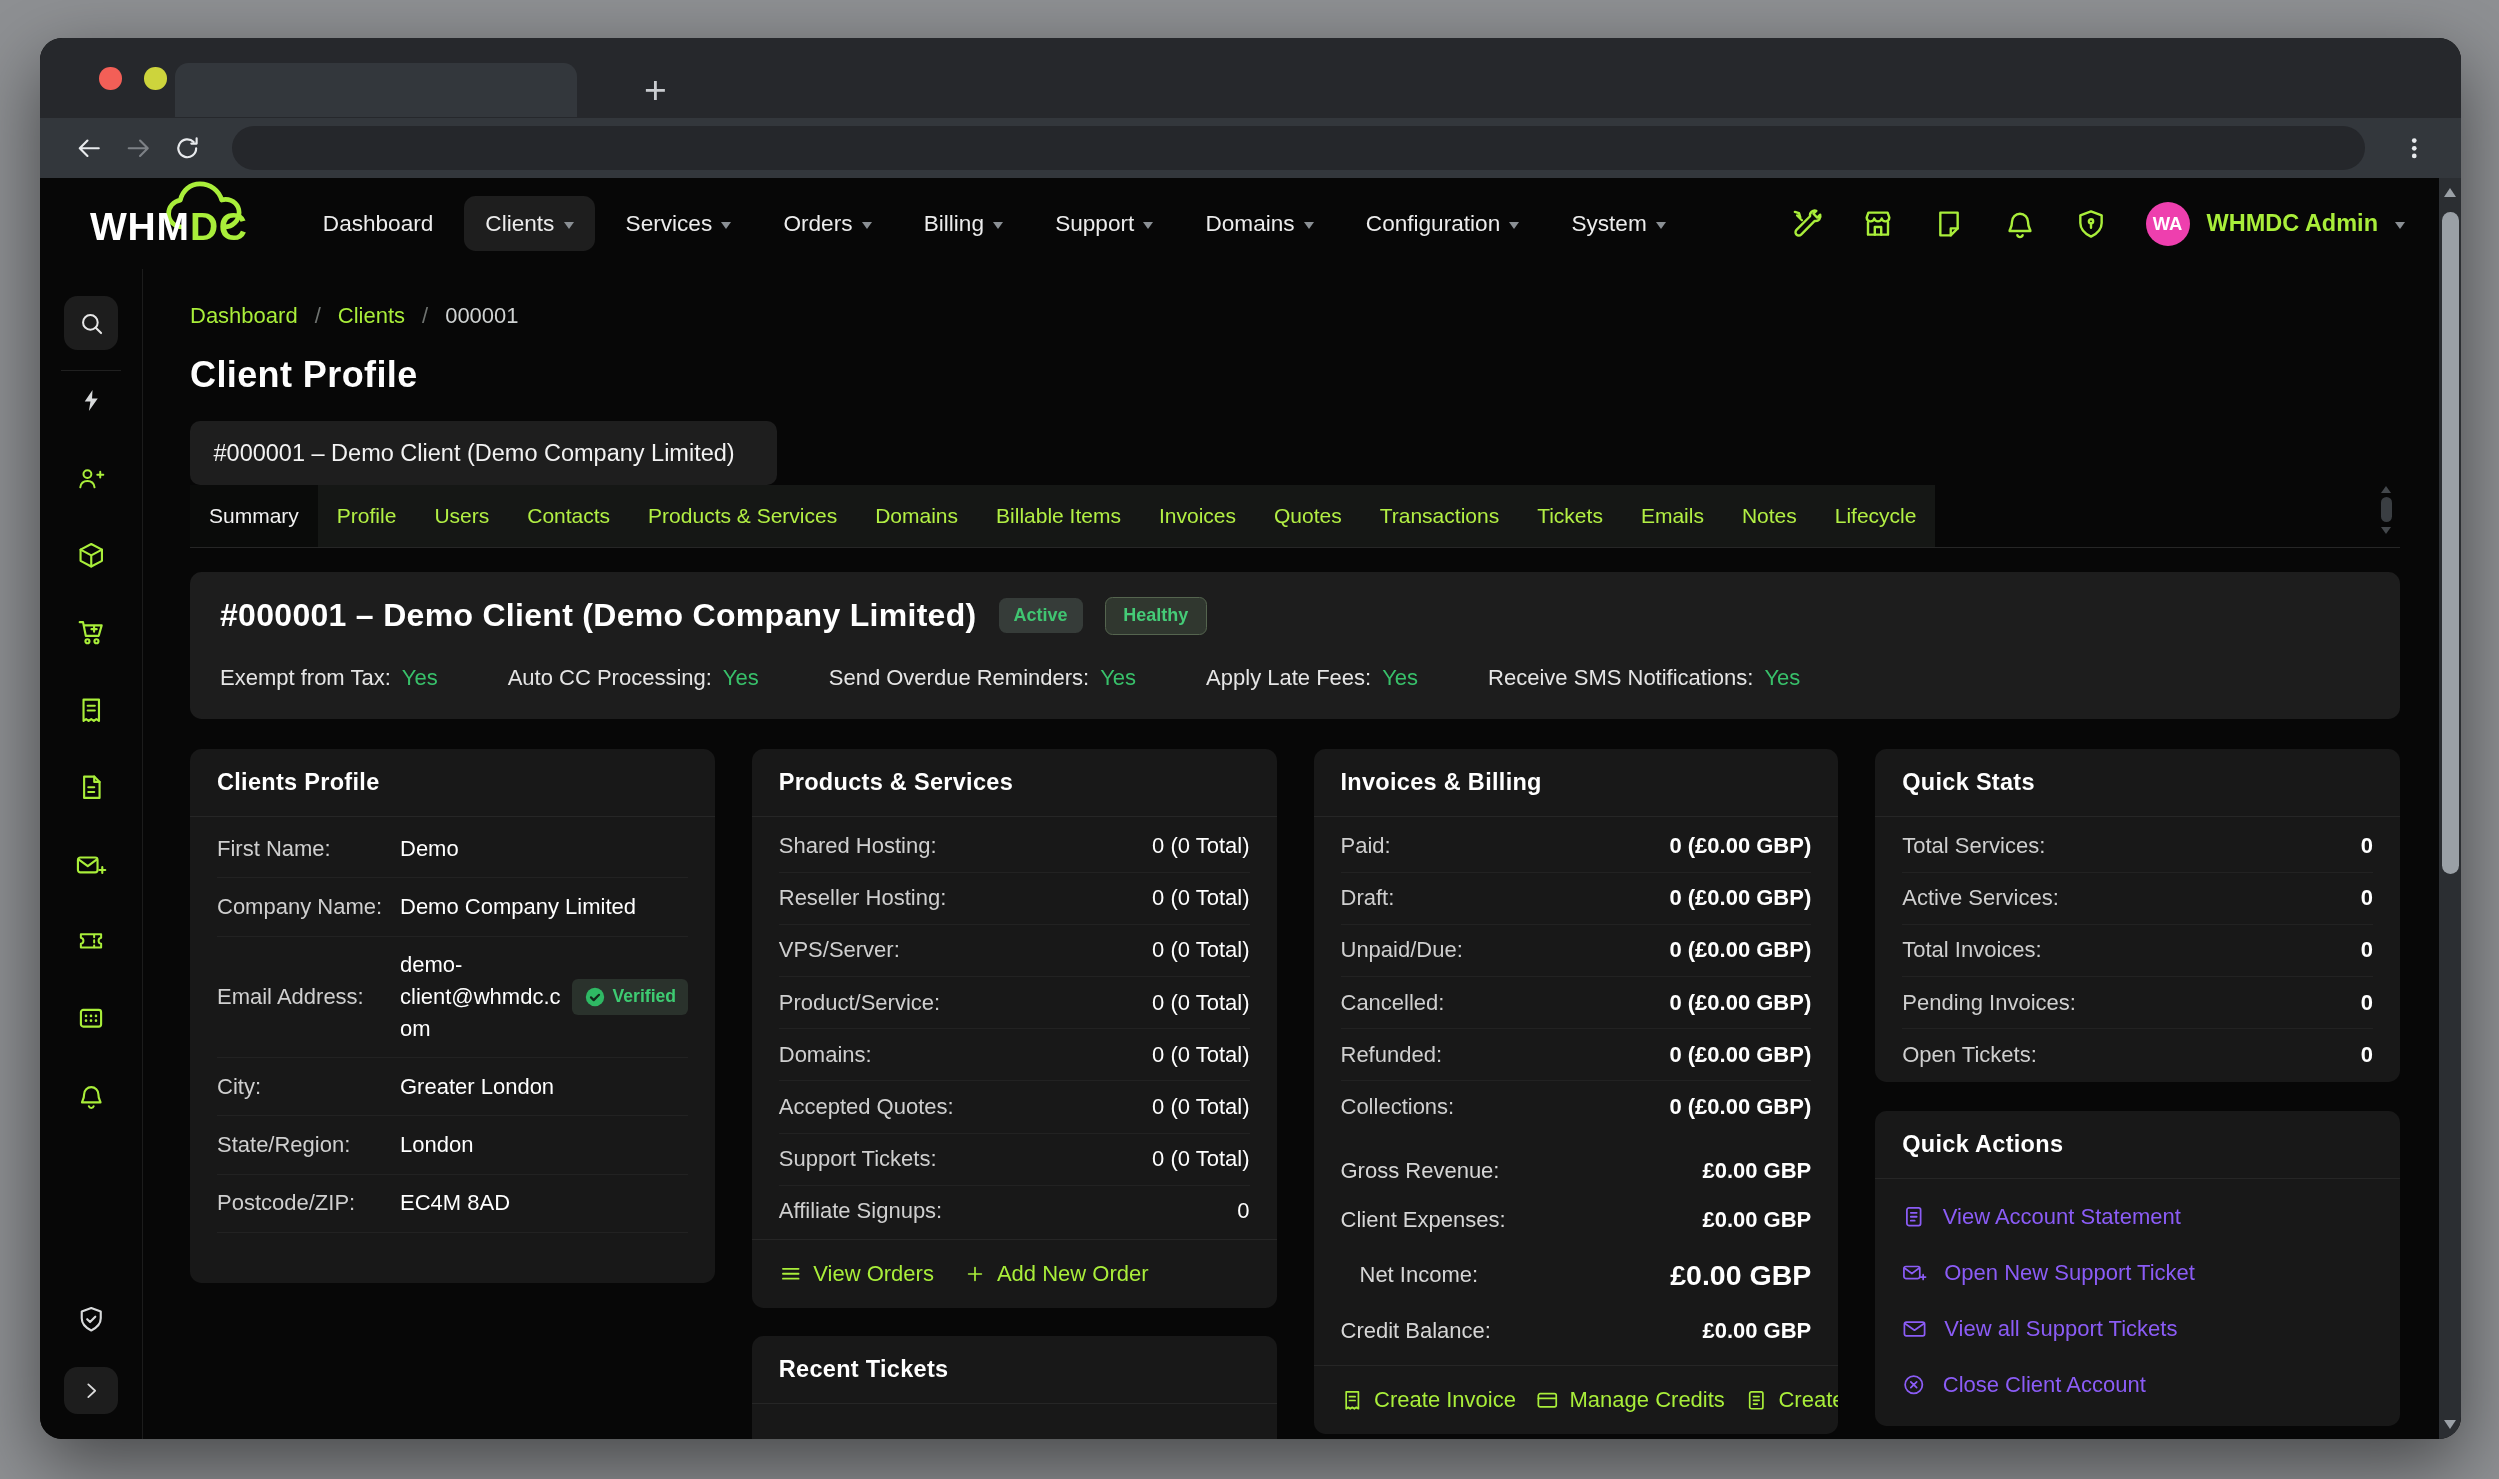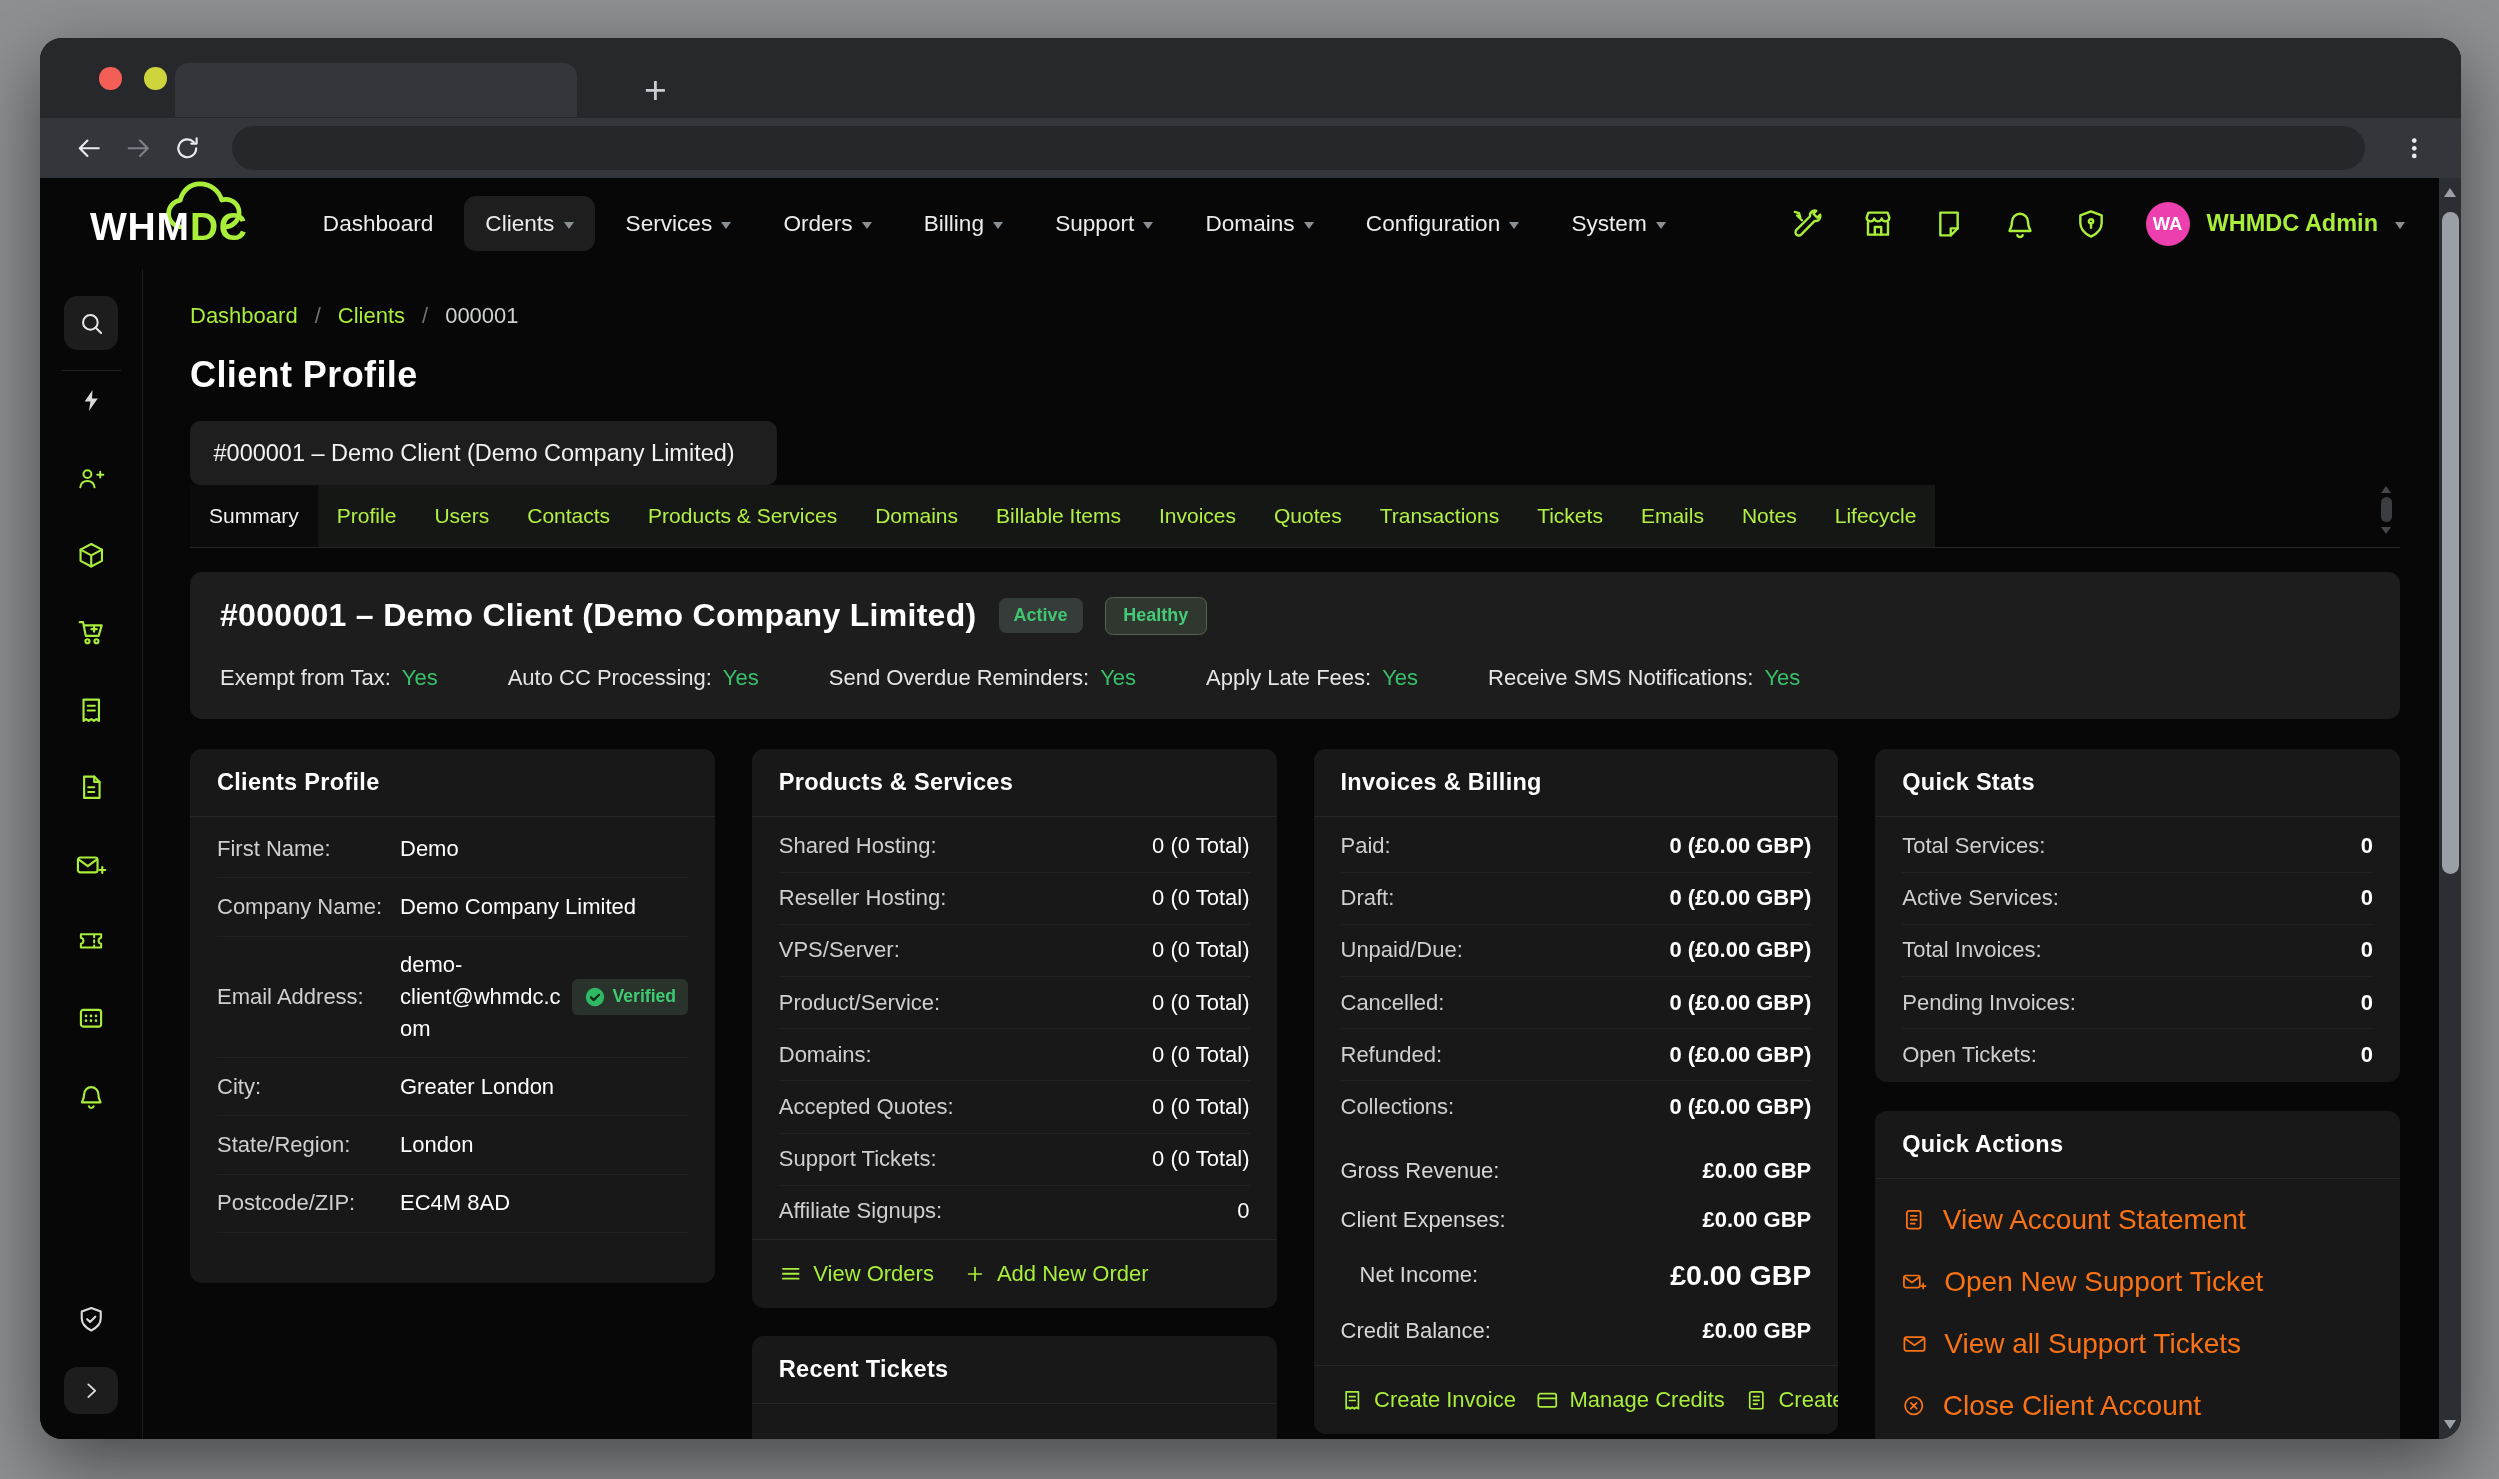--- a/index.html
+++ b/index.html
@@ -119,21 +119,21 @@
   .lime-link { display:flex; align-items:center; gap:11px; color:#a9ee3a; font-size:22px; white-space:nowrap; }
 
   .summary-block { padding:11.7px 27px 10px; }
   .srow { display:flex; justify-content:space-between; align-items:center; padding:11.7px 0; font-size:22px; }
   .srow .tlabel { color:#d6d6d6; }
   .srow .val { color:#fff; font-weight:700; }
   .srow.big { padding:14.2px 0;margin-left:19px; }
   .srow.big .val { font-size:28.5px; font-weight:800; }
 
   .qa-body { padding:10px 27px 13.4px; }
-  .qa-row { display:flex; align-items:center; gap:17px; padding:15px 0; color:#f97316; font-size:28px; }
+  .qa-row { display:flex; align-items:center; gap:17px; padding:15px 0; color:#8b5cf6; font-size:22px; }
 
   .empty-body { height:49px; }
 </style>
 </head>
 <body>
 
 <div class="window">
 
   <div class="titlebar">
     <div class="lights">

